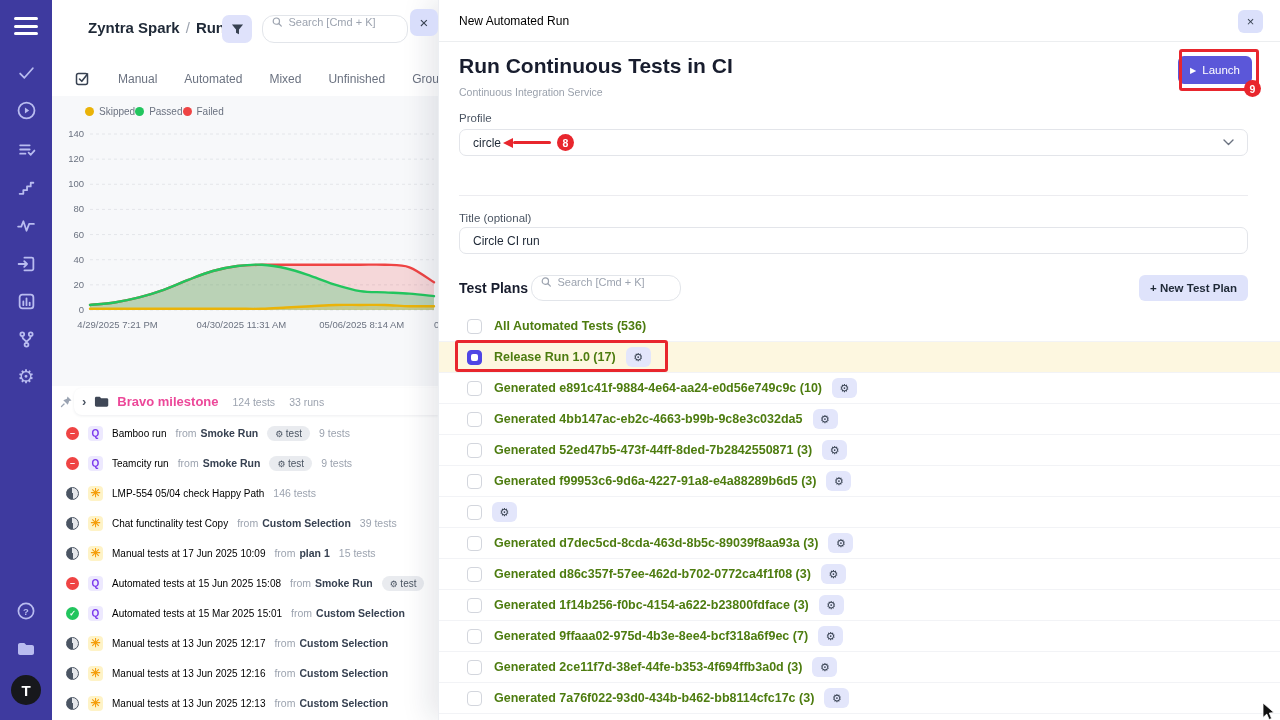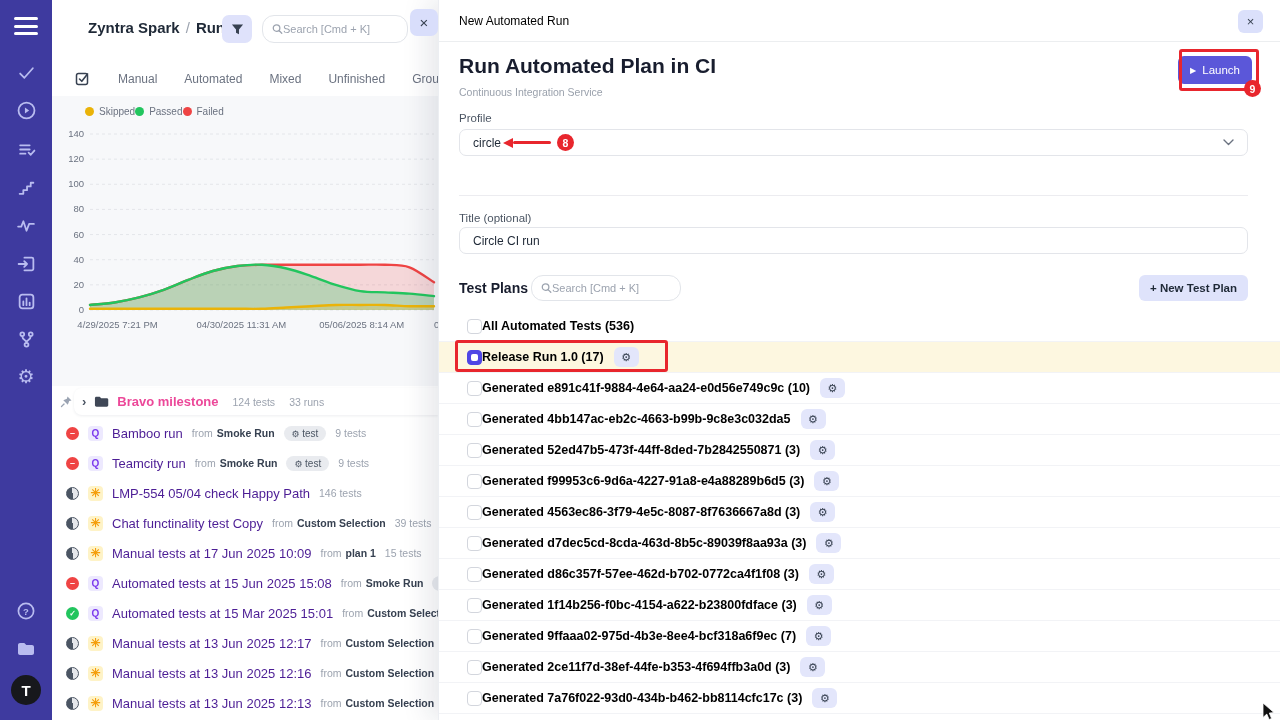--- a/index.html
+++ b/index.html
@@ -14,21 +14,21 @@
   .sicon { position:absolute; left:0; width:52px; display:flex; justify-content:center; align-items:center; color:#b9bcf0; }
   .sicon svg { stroke:#b9bcf0; fill:none; stroke-width:1.7; stroke-linecap:round; stroke-linejoin:round; }
   .sicon .glyph { font-size:19px; line-height:1; color:#b9bcf0; }
   .avatar-t { width:30px; height:30px; border-radius:50%; background:#17181c; color:#fff; font-size:15px; font-weight:800; display:flex; align-items:center; justify-content:center; }
 
   
   .left-panel { position:absolute; left:52px; top:0; width:386px; height:720px; background:#fff; overflow:hidden; z-index:4; }
   .breadcrumb { position:absolute; left:36px; top:19px; font-size:15px; font-weight:700; color:#1f2937; white-space:nowrap; }
   .breadcrumb .sep { color:#9ca3af; font-weight:400; padding:0 6px; }
   .filter-btn { position:absolute; left:170px; top:15px; width:30px; height:28px; background:#dfe2fb; border-radius:7px; display:flex; align-items:center; justify-content:center; cursor:pointer; }
-  .search-box { position:absolute; display:flex; align-items:center; background:#fff; border:1px solid #e2e5ea; border-radius:12px; padding:0 9px; }
+  .search-box { position:absolute; display:flex; align-items:flex-start; gap:6px; background:#fff; border:1px solid #e2e5ea; border-radius:12px; padding:0 9px; }
   .search-box input { border:none; outline:none; font-size:11px; color:#374151; width:100%; background:transparent; font-family:"Liberation Sans",sans-serif; }
   .search-box input::placeholder { color:#9ca3af; }
   .lp-search { left:210px; top:15px; width:146px; height:28px; }
   .tabs { position:absolute; left:22px; top:70px; display:flex; align-items:center; gap:27px; }
   .tab { font-size:12px; color:#6b7280; cursor:pointer; white-space:nowrap; }
   .panel-close { position:absolute; left:410px; top:9px; width:28px; height:27px; background:#d9defb; border-radius:7px; color:#374151; font-size:15px; display:flex; align-items:center; justify-content:center; cursor:pointer; z-index:40; }
 
   .chart-section { position:absolute; left:0; top:96px; width:386px; height:290px; background:#f7f8fa; }
   .legend { position:absolute; left:33px; top:10px; display:flex; align-items:center; }
   .legend-item { display:flex; align-items:center; gap:5px; font-size:10px; color:#6b7280; }
@@ -43,21 +43,21 @@
 
   .runs-list { position:absolute; left:0; top:418px; width:440px; }
   .run-row { height:30px; display:flex; align-items:center; gap:9px; padding-left:14px; white-space:nowrap; cursor:pointer; }
   .st { width:13px; height:13px; border-radius:50%; flex:none; display:flex; align-items:center; justify-content:center; color:#fff; font-size:9px; font-weight:700; }
   .st.failed { background:#ef4444; } .st.failed::after { content:"–"; margin-top:-1px; }
   .st.passed { background:#22c55e; } .st.passed::after { content:"✓"; font-size:8px; }
   .st.progress { background:conic-gradient(from 180deg, #4b5563 0 50%, #e5e7eb 0); border:1.5px solid #4b5563; }
   .kd { width:15px; height:15px; border-radius:4px; flex:none; display:flex; align-items:center; justify-content:center; font-weight:800; }
   .kd.automated { background:#ede9fe; color:#7c3aed; font-size:10px; } .kd.automated::after { content:"Q"; }
   .kd.manual { background:#fef3c7; color:#f59e0b; font-size:12px; } .kd.manual::after { content:"✳"; }
-  .run-title { font-size:13px; color:#4c1d95; }
+  .run-title { font-size:10px; color:#000000; }
   .run-from { font-size:10.5px; color:#9ca3af; display:flex; gap:4px; align-items:baseline; }
   .run-from b { color:#374151; font-weight:700; }
   .run-badge { background:#e9ebef; border-radius:9px; padding:2px 8px; font-size:10px; color:#4b5563; }
   .run-badge::before { content:"⚙ "; font-size:9px; }
   .run-count { font-size:10.5px; color:#9ca3af; }
 
   
   .drawer { position:absolute; left:438px; top:0; width:842px; height:720px; background:#fff; z-index:20; box-shadow:-10px 0 26px rgba(20,25,60,.10); border-left:1px solid #eceef2; }
   .drawer-header { position:absolute; left:0; top:0; width:100%; height:42px; border-bottom:1px solid #eceef0; }
   .drawer-header .htitle { position:absolute; left:20px; top:14px; font-size:12px; font-weight:500; color:#000000; }
@@ -74,21 +74,21 @@
   .tp-heading { position:absolute; left:20px; top:280px; font-size:14px; font-weight:700; color:#181d2e; }
   .tp-search { left:92px; top:275px; width:150px; height:26px; }
   .new-plan-btn { position:absolute; right:32px; top:275px; height:26px; padding:0 11px; background:#dfe3fb; border-radius:6px; font-size:11.5px; font-weight:600; color:#1f2937; display:flex; align-items:center; cursor:pointer; }
 
   .plans-list { position:absolute; left:0; right:0; top:311px; }
   .plan-row { height:31px; display:flex; align-items:center; padding-left:28px; border-bottom:1px solid #f2f3f6; cursor:pointer; }
   .plan-row.highlighted { background:#fdf7e0; }
   .cb { width:15px; height:15px; border-radius:4px; border:1px solid #d3d6dd; background:#fff; flex:none; display:flex; align-items:center; justify-content:center; }
   .cb.checked { background:#4f46e5; border-color:#4f46e5; }
   .cb.checked::after { content:""; width:7px; height:7px; border-radius:2px; background:#fff; }
-  .plan-label { margin-left:0; font-size:12.5px; font-weight:700; color:#000000; }
+  .plan-label { margin-left:12px; font-size:12.5px; font-weight:700; color:#4d7c0f; }
   .gear-pill { margin-left:10px; width:25px; height:20px; background:#e3e6fb; border-radius:6px; display:flex; align-items:center; justify-content:center; font-size:11px; color:#374151; cursor:pointer; }
 
   
   .ann-rect { position:absolute; border:3px solid #e8262d; border-radius:3px; z-index:60; pointer-events:none; }
   .ann-badge { position:absolute; width:17px; height:17px; border-radius:50%; background:#e8262d; color:#fff; font-size:10.5px; font-weight:700; display:flex; align-items:center; justify-content:center; z-index:61; }
   .ann-arrow { position:absolute; left:503px; top:134px; height:17px; display:flex; align-items:center; z-index:61; }
   .ann-arrow .head { width:0; height:0; border-top:5.5px solid transparent; border-bottom:5.5px solid transparent; border-right:10px solid #e8262d; }
   .ann-arrow .shaft { width:38px; height:3.5px; background:#e8262d; border-radius:2px; }
   .ann-arrow .ann-badge { position:static; margin-left:6px; }
   .cursor { position:absolute; left:1262px; top:703px; z-index:70; }
@@ -368,21 +368,21 @@
   </section>
 
   <div class="panel-close">×</div>
 
   <section class="drawer">
     <div class="drawer-header">
       <span class="htitle">New Automated Run</span>
       <div class="drawer-close">×</div>
     </div>
 
-    <h1 class="main-title">Run Automated Plan in CI</h1>
+    <h1 class="main-title">Run Continuous Tests in CI</h1>
     <div class="subtitle">Continuous Integration Service</div>
     <div class="launch-btn">
       <span class="play">▶</span>
       <span>Launch</span>
     </div>
 
     <div class="field-label" style="top:112px">Profile</div>
     <div class="select" style="top:129px">
       <span>circle</span>
       <svg width="11" height="7" viewBox="0 0 11 7">
@@ -433,21 +433,20 @@
           <span class="plan-label">Generated 52ed47b5-473f-44ff-8ded-7b2842550871 (3)</span>
           <span class="gear-pill">⚙</span>
         </div>
         <div class="plan-row">
           <span class="cb unchecked"></span>
           <span class="plan-label">Generated f99953c6-9d6a-4227-91a8-e4a88289b6d5 (3)</span>
           <span class="gear-pill">⚙</span>
         </div>
         <div class="plan-row">
           <span class="cb unchecked"></span>
-          <span class="plan-label">Generated 4563ec86-3f79-4e5c-8087-8f7636667a8d (3)</span>
           <span class="gear-pill">⚙</span>
         </div>
         <div class="plan-row">
           <span class="cb unchecked"></span>
           <span class="plan-label">Generated d7dec5cd-8cda-463d-8b5c-89039f8aa93a (3)</span>
           <span class="gear-pill">⚙</span>
         </div>
         <div class="plan-row">
           <span class="cb unchecked"></span>
           <span class="plan-label">Generated d86c357f-57ee-462d-b702-0772ca4f1f08 (3)</span>

